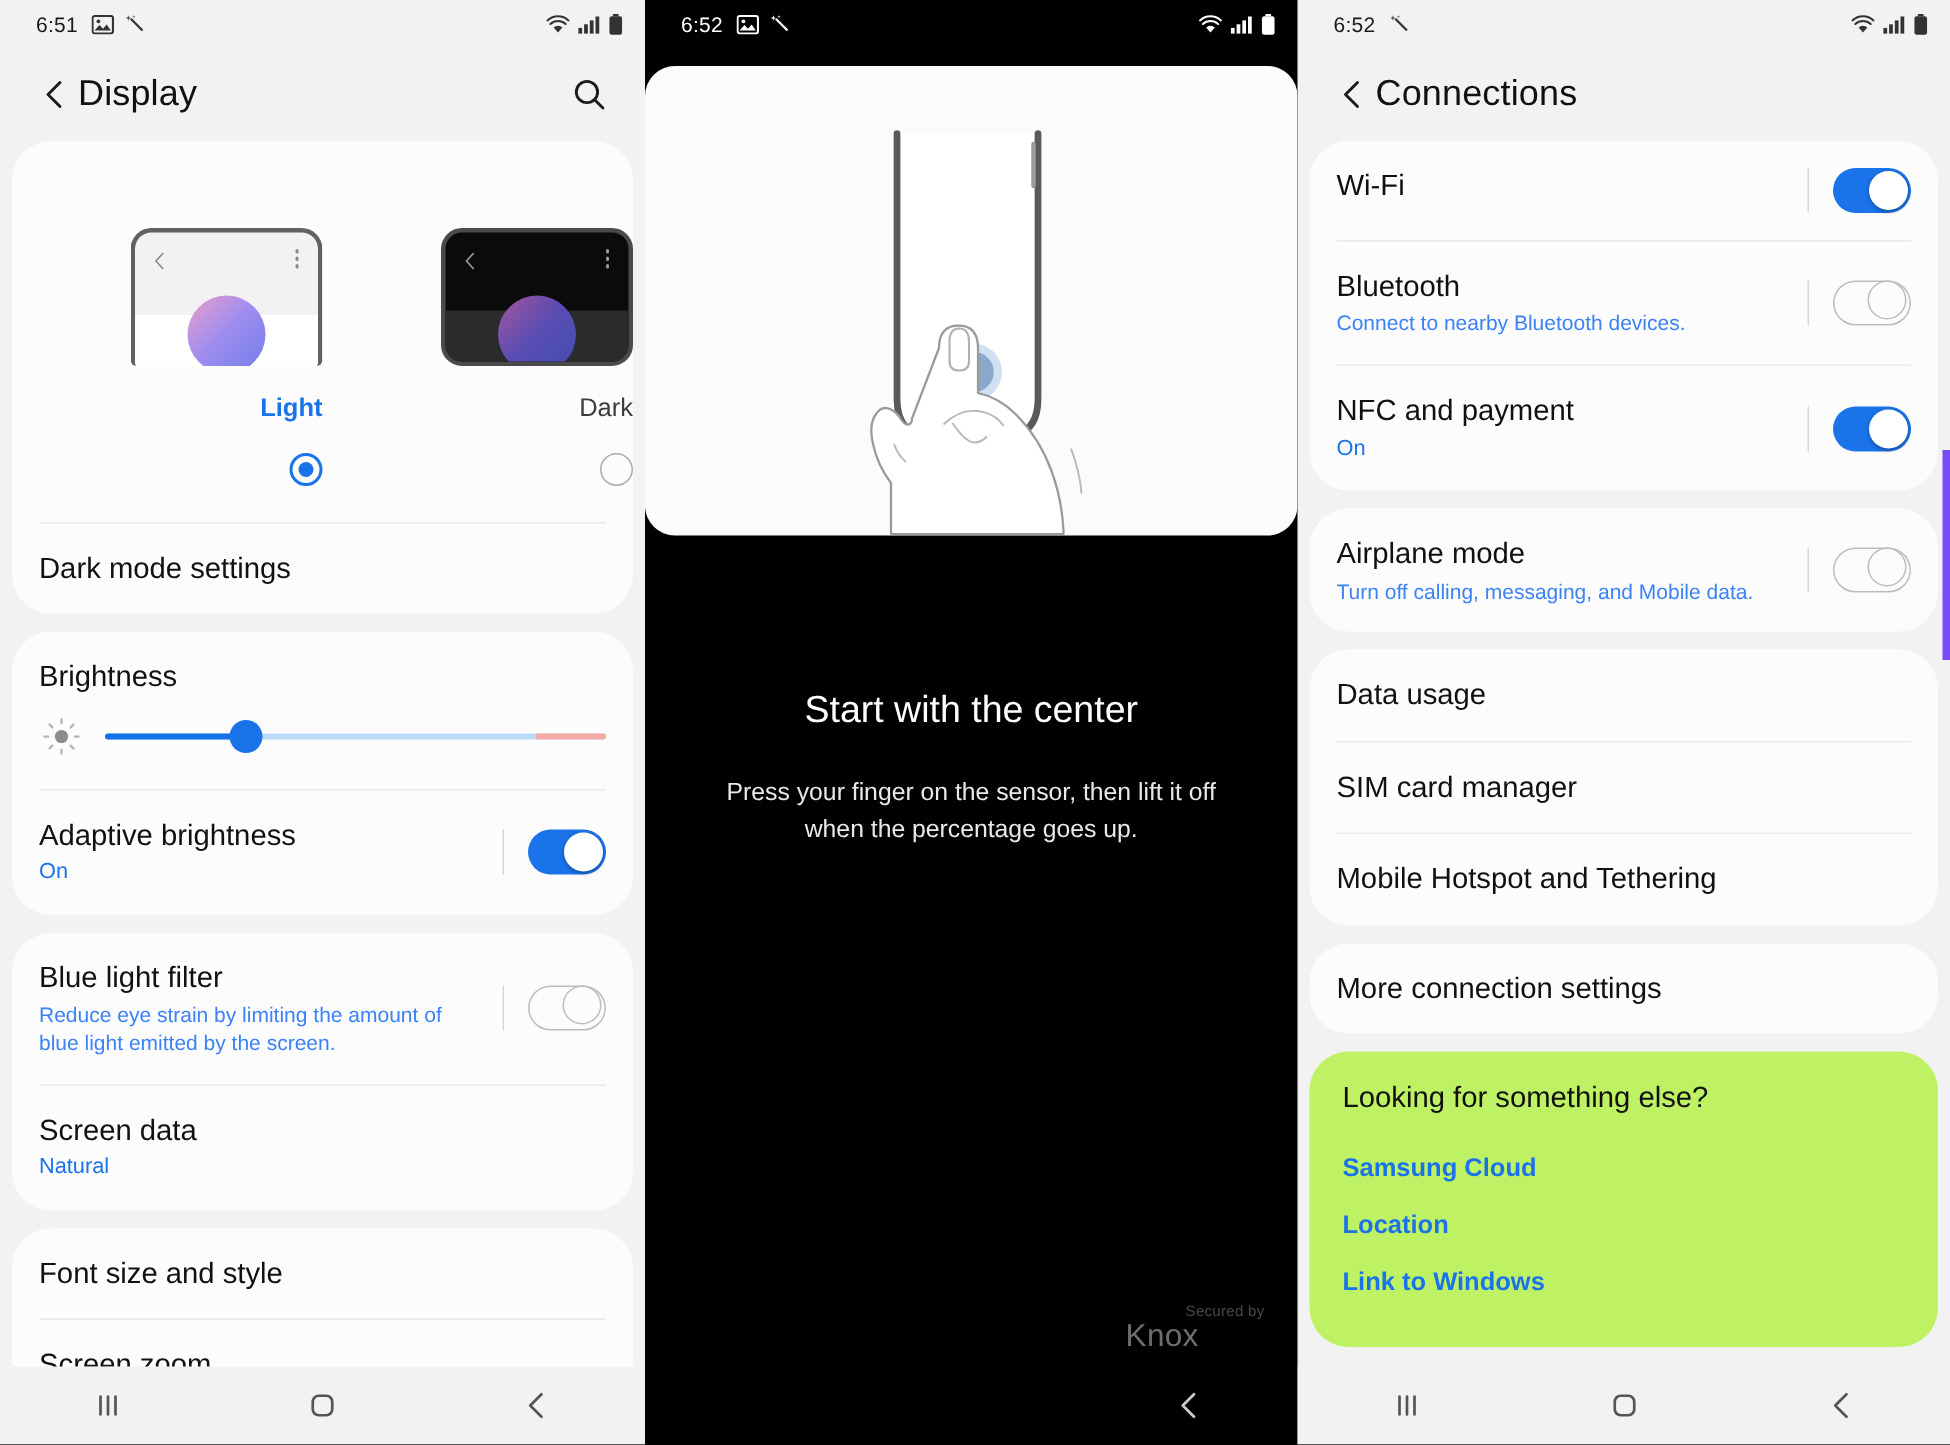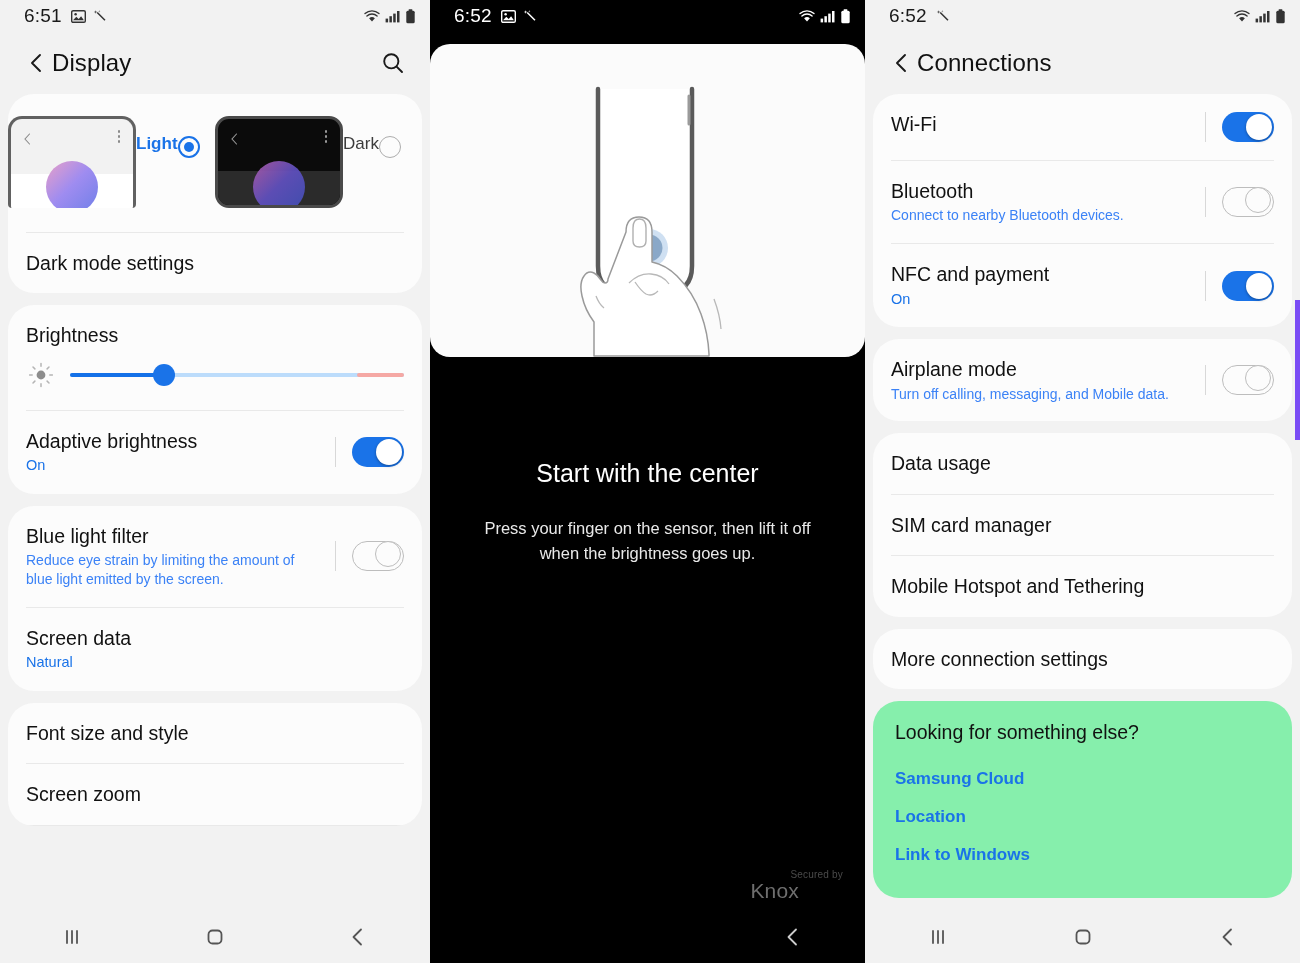--- a/index.html
+++ b/index.html
@@ -16,21 +16,21 @@
   .panel-1 { width: 430px; background: #f2f2f2; }
   .panel-2 { width: 435px; background: #000; }
   .panel-3 { width: 435px; background: #f2f2f2; }
 
   
   .statusbar {
     height: 32px; display: flex; align-items: center;
     padding: 0 14px 0 24px; font-size: 15px; color: #1a1a1a;
   }
   .statusbar.dark { color: #ffffff; }
-  .sb-time { font-size: 19px; letter-spacing: .2px; }
+  .sb-time { font-size: 14px; letter-spacing: .2px; }
   .sb-left-icons { display: flex; align-items: center; gap: 7px; margin-left: 9px; }
   .sb-spacer { flex: 1; }
   .sb-right-icons { display: flex; align-items: center; gap: 5px; }
   .ico { display: inline-block; line-height: 0; }
 
   
   .appbar { height: 62px; display: flex; align-items: center; padding: 0 22px; }
   .appbar .back { width: 30px; height: 30px; display: flex; align-items: center; justify-content: center; cursor: pointer; }
   .appbar .title { font-size: 24px; color: #111; font-weight: 400; letter-spacing: .1px; }
   .appbar .grow { flex: 1; }
@@ -55,21 +55,21 @@
   .sw-sep { width: 1px; height: 30px; background: #d8d8d8; margin-right: 16px; }
   .switch { width: 52px; height: 30px; border-radius: 15px; position: relative; cursor: pointer; }
   .switch.on { background: #1a73e8; }
   .switch.on .knob { left: 24px; background:#fff; box-shadow:0 1px 3px rgba(0,0,0,.35); }
   .switch.off { background: #fcfcfc; border: 1.6px solid #bdbdbd; }
   .switch.off .knob { left: 22px; background: #fcfcfc; border: 1.6px solid #bdbdbd; top:-1.6px; }
   .knob { position: absolute; top: 2px; left: 2px; width: 26px; height: 26px; border-radius: 50%; }
 
   
   .theme-row { display: flex; padding: 22px 0 6px 0; }
-  .theme-col { flex: 1; display: flex; align-items: flex-start; cursor: pointer; }
+  .theme-col { flex: 1; display: flex; flex-direction: column; align-items: flex-end; cursor: pointer; margin-top: 36px; }
   .mini-phone {
     width: 128px; height: 92px; border: 3.5px solid #616161;
     border-radius: 14px 14px 4px 4px; border-bottom: none;
     position: relative; overflow: hidden;
   }
   .mini-phone.light { background: #f2f2f2; }
   .mini-phone.dark { background: #0b0b0b; border-color:#4a4a4a; border-bottom: 3.5px solid #4a4a4a; border-radius:14px; }
   .mini-lower { position: absolute; left:0; right:0; bottom:0; height: 34px; }
   .mini-phone.light .mini-lower { background: #ffffff; }
   .mini-phone.dark .mini-lower { background: #2b2b2b; }
@@ -98,21 +98,21 @@
   
   .bright-slider { display: flex; align-items: center; padding: 14px 18px 22px 18px; }
   .sun { width: 30px; margin-right: 14px; display:flex; align-items:center; justify-content:center;}
   .track { flex: 1; position: relative; height: 20px; cursor: pointer; }
   .track .bar { position: absolute; top: 8px; left: 0; right: 0; height: 4.5px; border-radius: 3px; background: #bcdcfb; }
   .track .fill { position: absolute; top: 8px; left: 0; height: 4.5px; border-radius: 3px; background: #1471e8; }
   .track .warm { position: absolute; top: 8px; right: 0; height: 4.5px; border-radius: 3px; background: #f5a8a4; }
   .track .thumb { position: absolute; top: -1px; width: 22px; height: 22px; border-radius: 50%; background: #1a73e8; transform: translateX(-50%); }
 
   
-  .help-card { background: #86efac; border-radius: 26px; margin: 0 8px 12px 8px; padding: 20px 22px 24px 22px; }
+  .help-card { background: #bef264; border-radius: 26px; margin: 0 8px 12px 8px; padding: 20px 22px 24px 22px; }
   .help-title { font-size: 19.5px; color: #111; margin-bottom: 16px; }
   .help-link { font-size: 17px; color: #1a73e8; font-weight: bold; padding: 9px 0; cursor: pointer; }
 
   
   .navbar { position: absolute; bottom: 0; left: 0; right: 0; height: 52px; display: flex; align-items: center; }
   .navbar.light { background: #f2f2f2; }
   .navbar.dark { background: #000; }
   .nav-btn { flex: 1; display: flex; align-items: center; justify-content: center; cursor: pointer; }
 
   
@@ -399,21 +399,21 @@
         <g fill="none" stroke="#b8b8b8" stroke-width="1.3">
           <path d="M199 239 q10 -10 22 -9 q12 1 18 10"></path>
           <path d="M205 238 q6 9 11 12 q6 3 12 -3"></path>
           <path d="M166 252 q3 8 8 12"></path>
           <path d="M284 255 q6 16 7 30"></path>
         </g>
       </svg>
     </div>
 
     <div class="fp-heading">Start with the center</div>
-    <div class="fp-desc">Press your finger on the sensor, then lift it off when the brightness goes up.</div>
+    <div class="fp-desc">Press your finger on the sensor, then lift it off when the percentage goes up.</div>
 
     <div class="knox">
       <div class="k1">Secured by</div>
       <div class="k2">Knox</div>
     </div>
 
     <div class="navbar dark">
       <span class="nav-btn"></span>
       <span class="nav-btn"></span>
       <span class="nav-btn">

